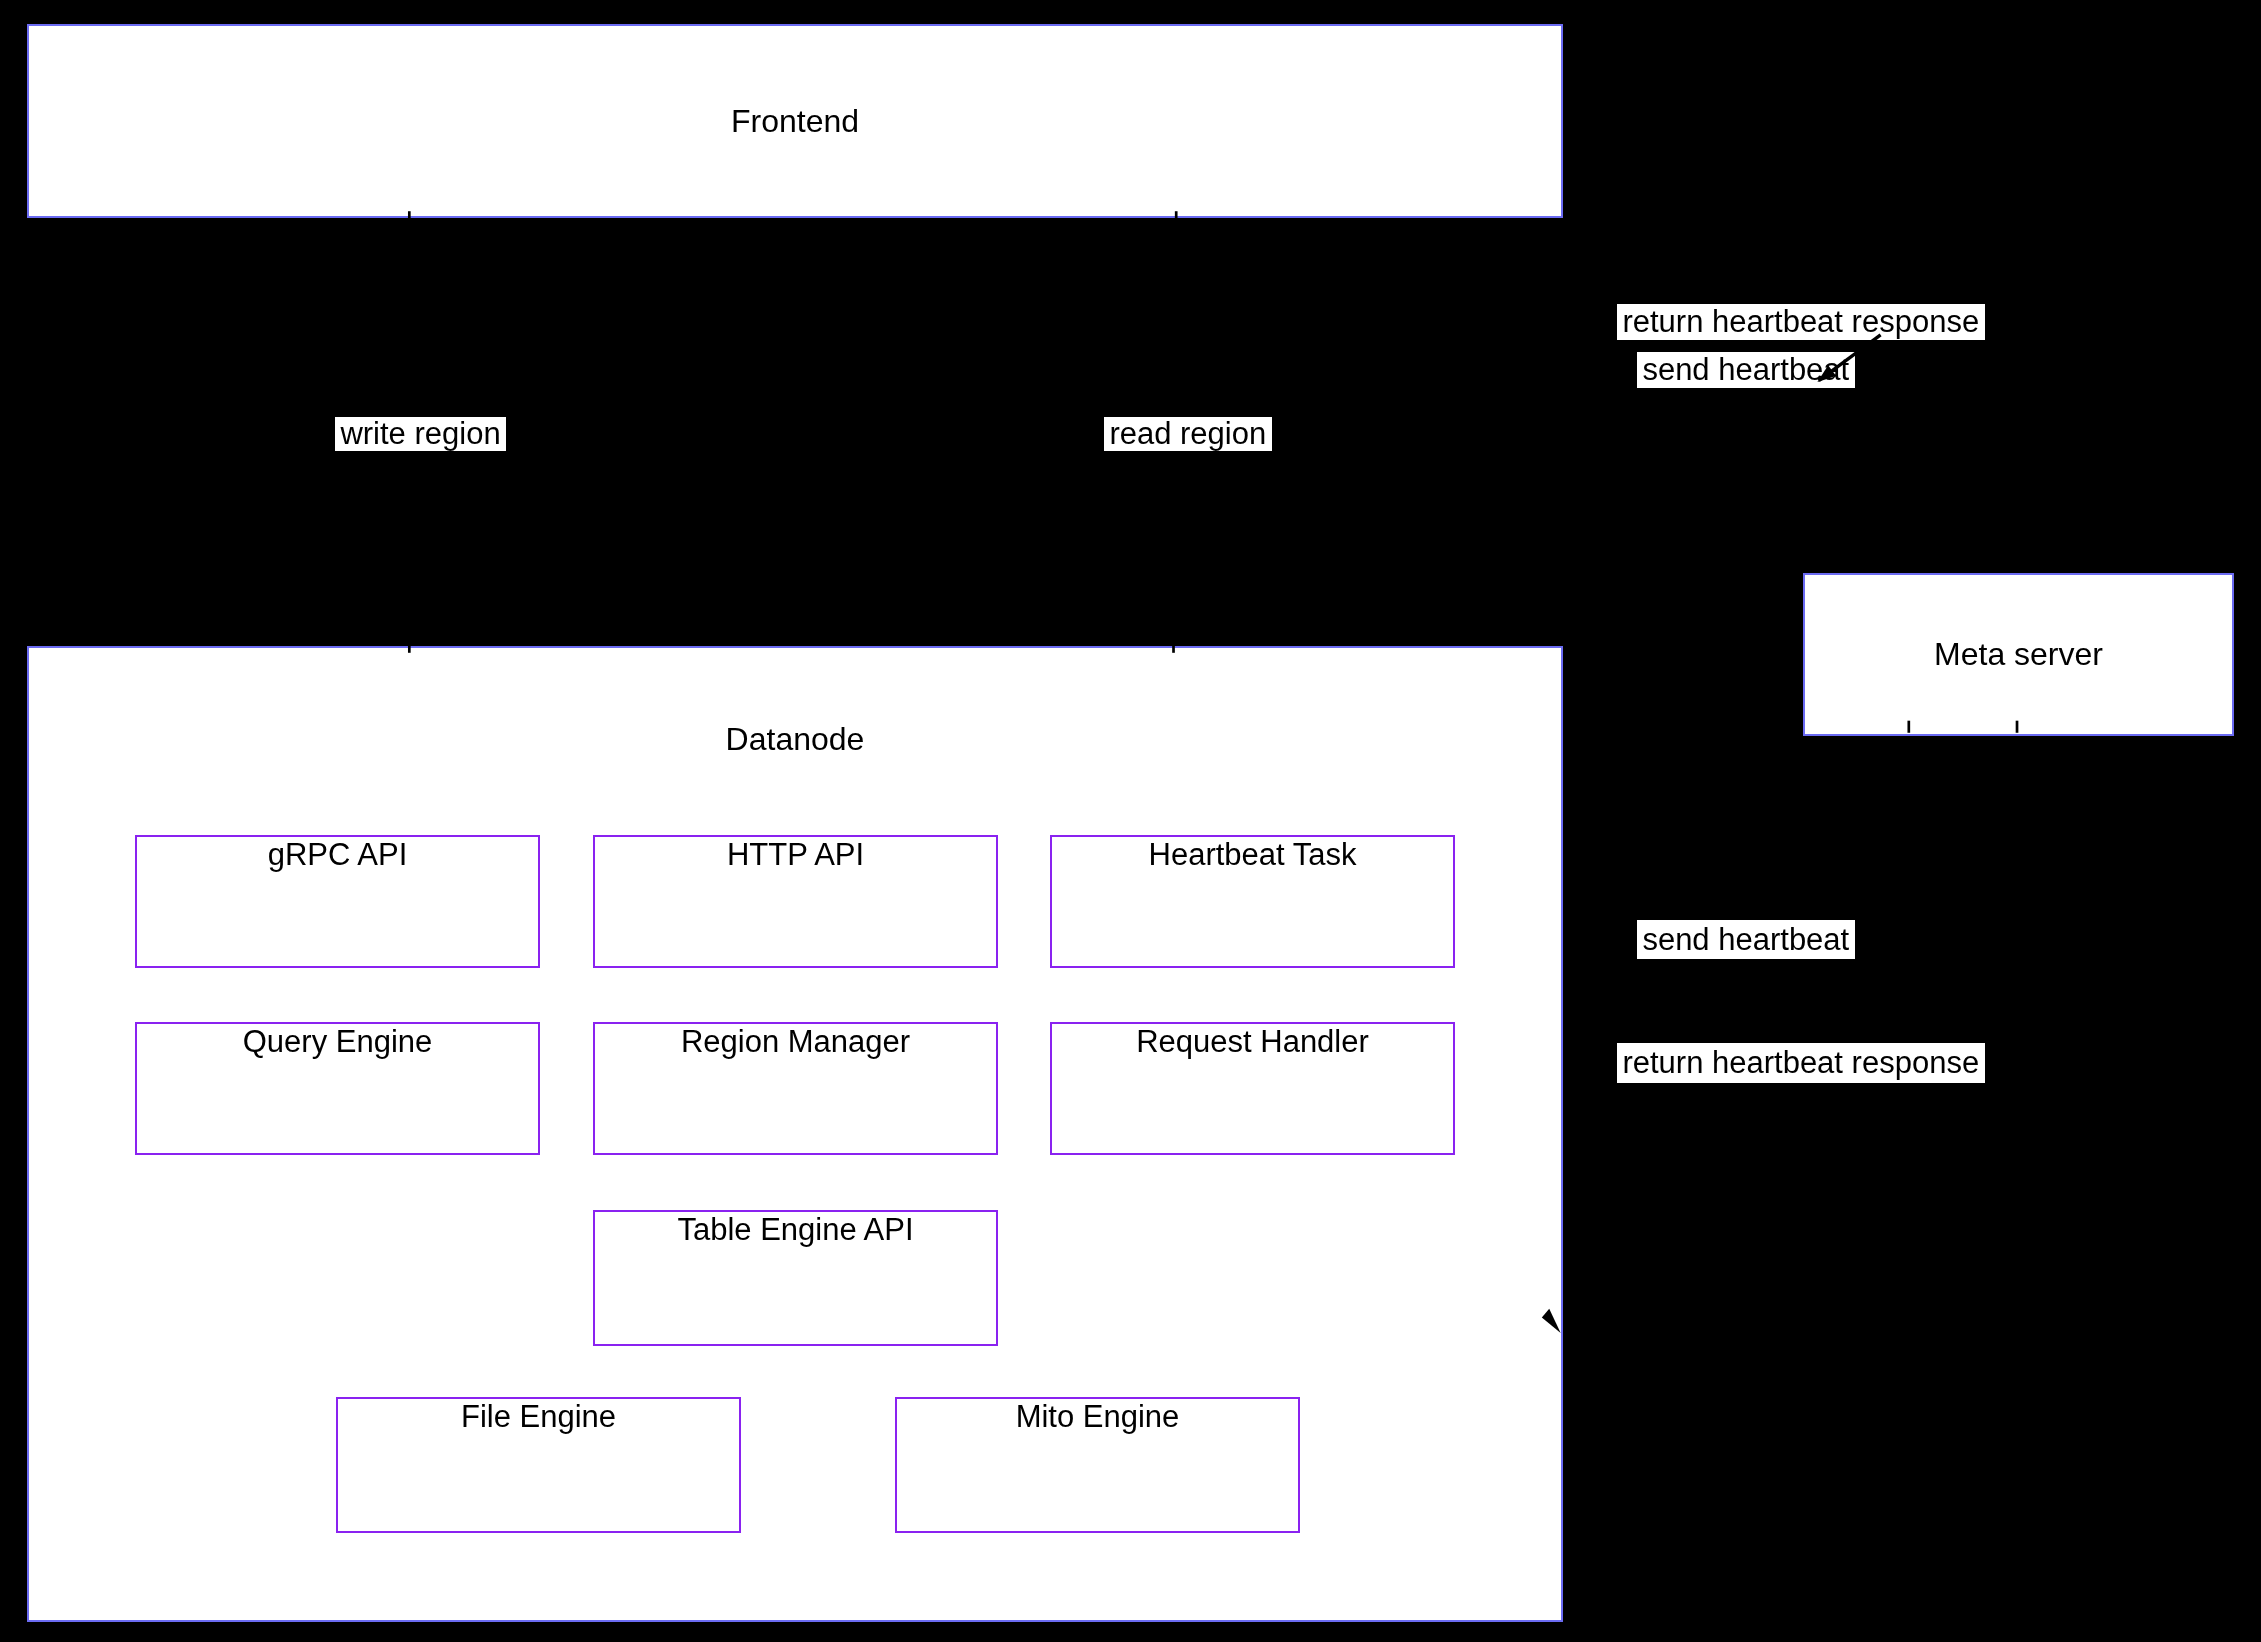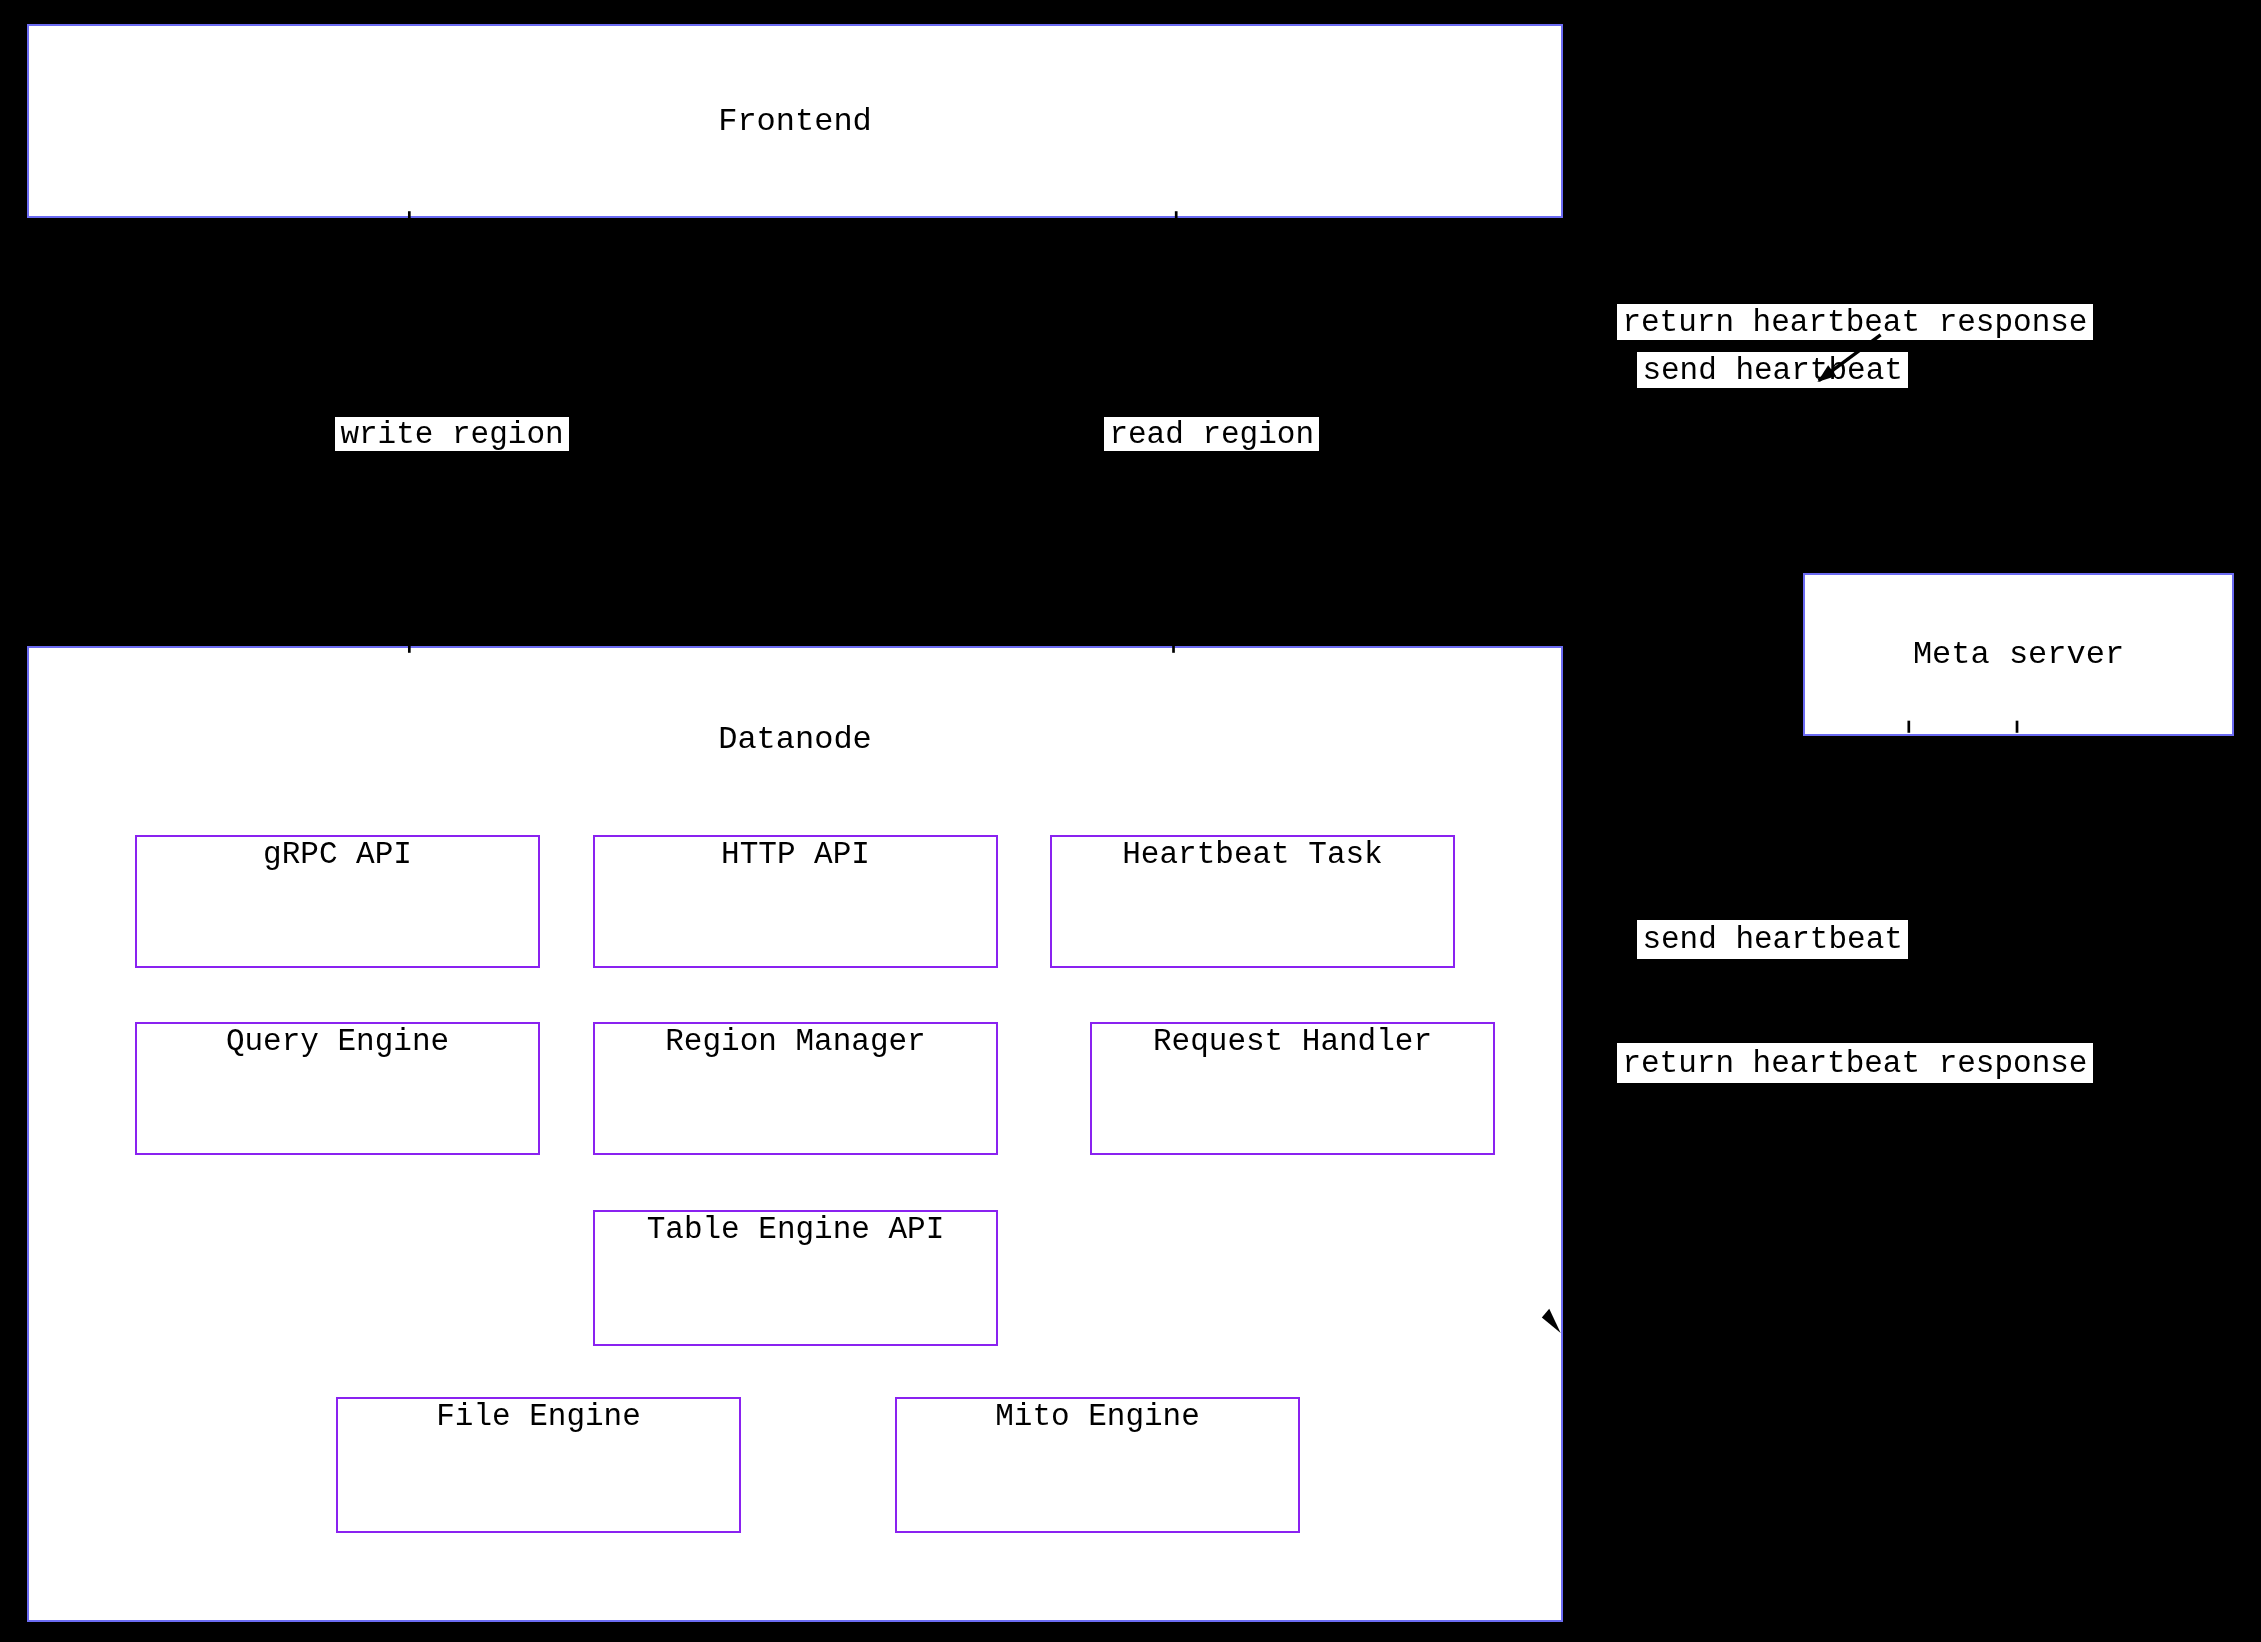--- a/index.html
+++ b/index.html
@@ -1,20 +1,20 @@
 <!DOCTYPE html>
 <html style="font-size:10.8px"><head>
 <meta charset="utf-8">
 <style>
   html,body{margin:0;padding:0;background:#000;}
   #canvas{
     position:relative;
     width:2261px;height:1643px;
     background:var(--bg,#000000);
-    font-family:Liberation Mono, monospace;
+    font-family:Liberation Sans, sans-serif;
     color:var(--text,#000000);
     overflow:hidden;
   }
   .node{
     position:absolute;
     background:var(--fill,#ffffff);
     border:2.7px solid var(--blue,#6b6bf2);
     box-sizing:border-box;
     display:flex;align-items:center;justify-content:center;
     font-size:32px;
@@ -69,21 +69,21 @@
   <div class="comp" style="left:1050px;top:835px;width:405px;height:133px;">
     <span>Heartbeat Task</span>
   </div>
 
   <div class="comp" style="left:135px;top:1022px;width:405px;height:133px;">
     <span>Query Engine</span>
   </div>
   <div class="comp" style="left:593px;top:1022px;width:405px;height:133px;">
     <span>Region Manager</span>
   </div>
-  <div class="comp" style="left:1050px;top:1022px;width:405px;height:133px;margin-left:40px;">
+  <div class="comp" style="left:1050px;top:1022px;width:405px;height:133px;">
     <span>Request Handler</span>
   </div>
 
   <div class="comp" style="left:336px;top:1397px;width:405px;height:136px;">
     <span>File Engine</span>
   </div>
 
   <div class="comp" style="left:593px;top:1210px;width:405px;height:136px;">
     <span>Table Engine API</span>
   </div>

